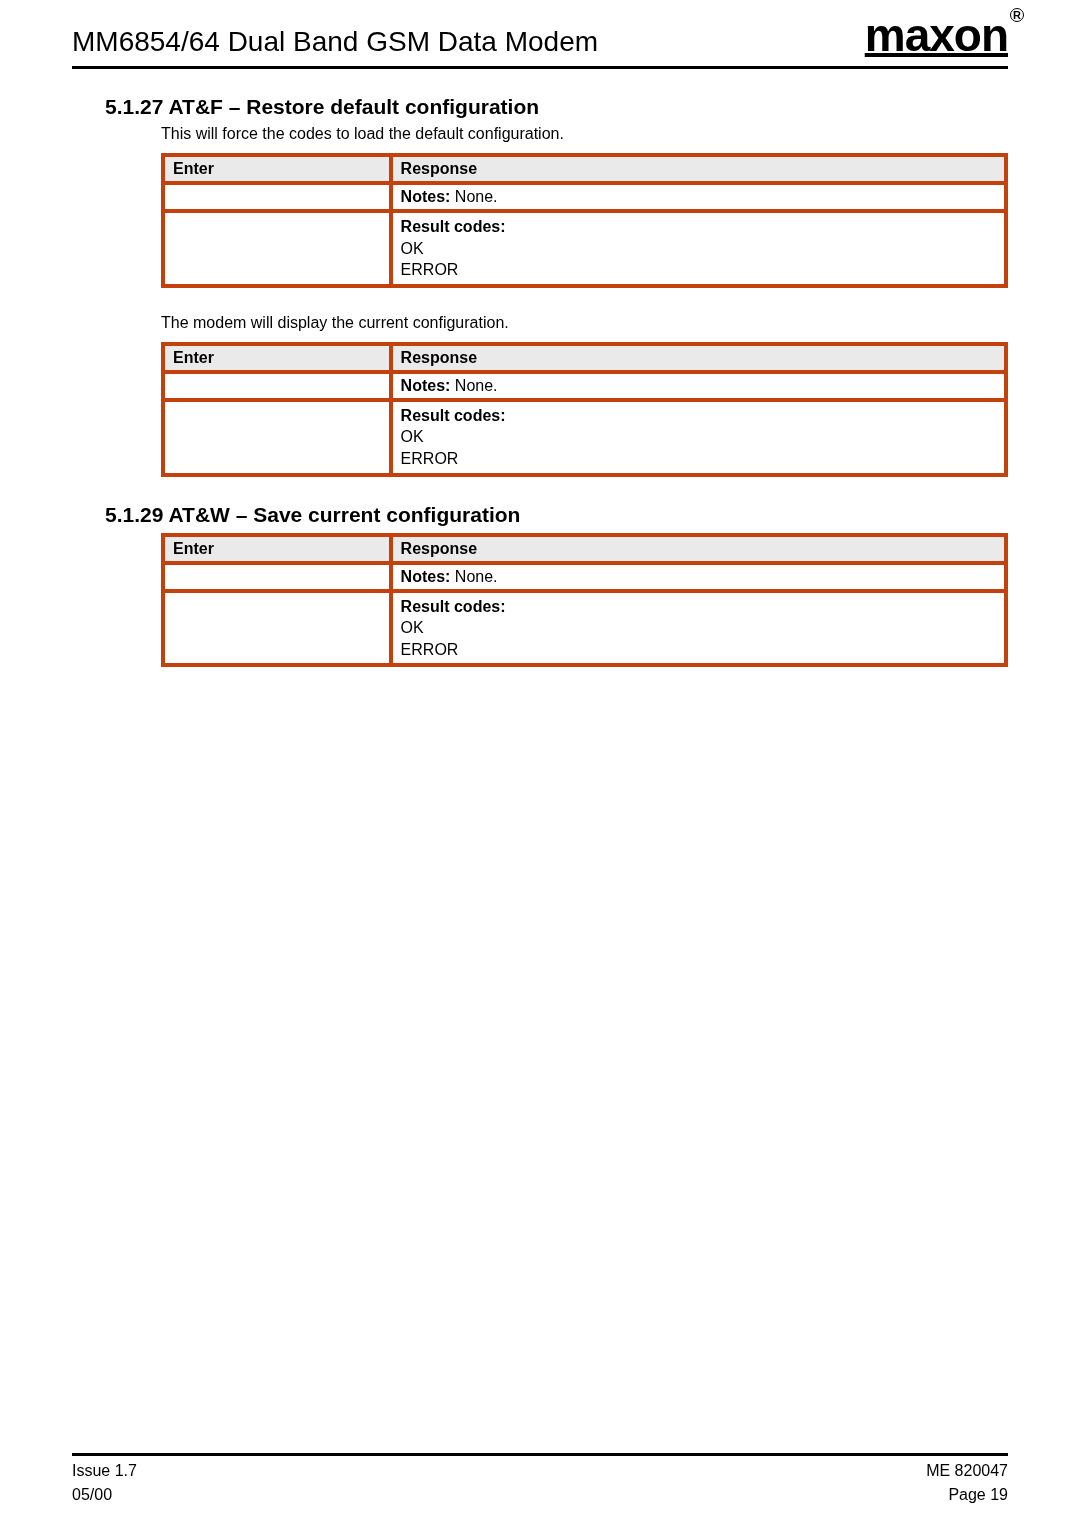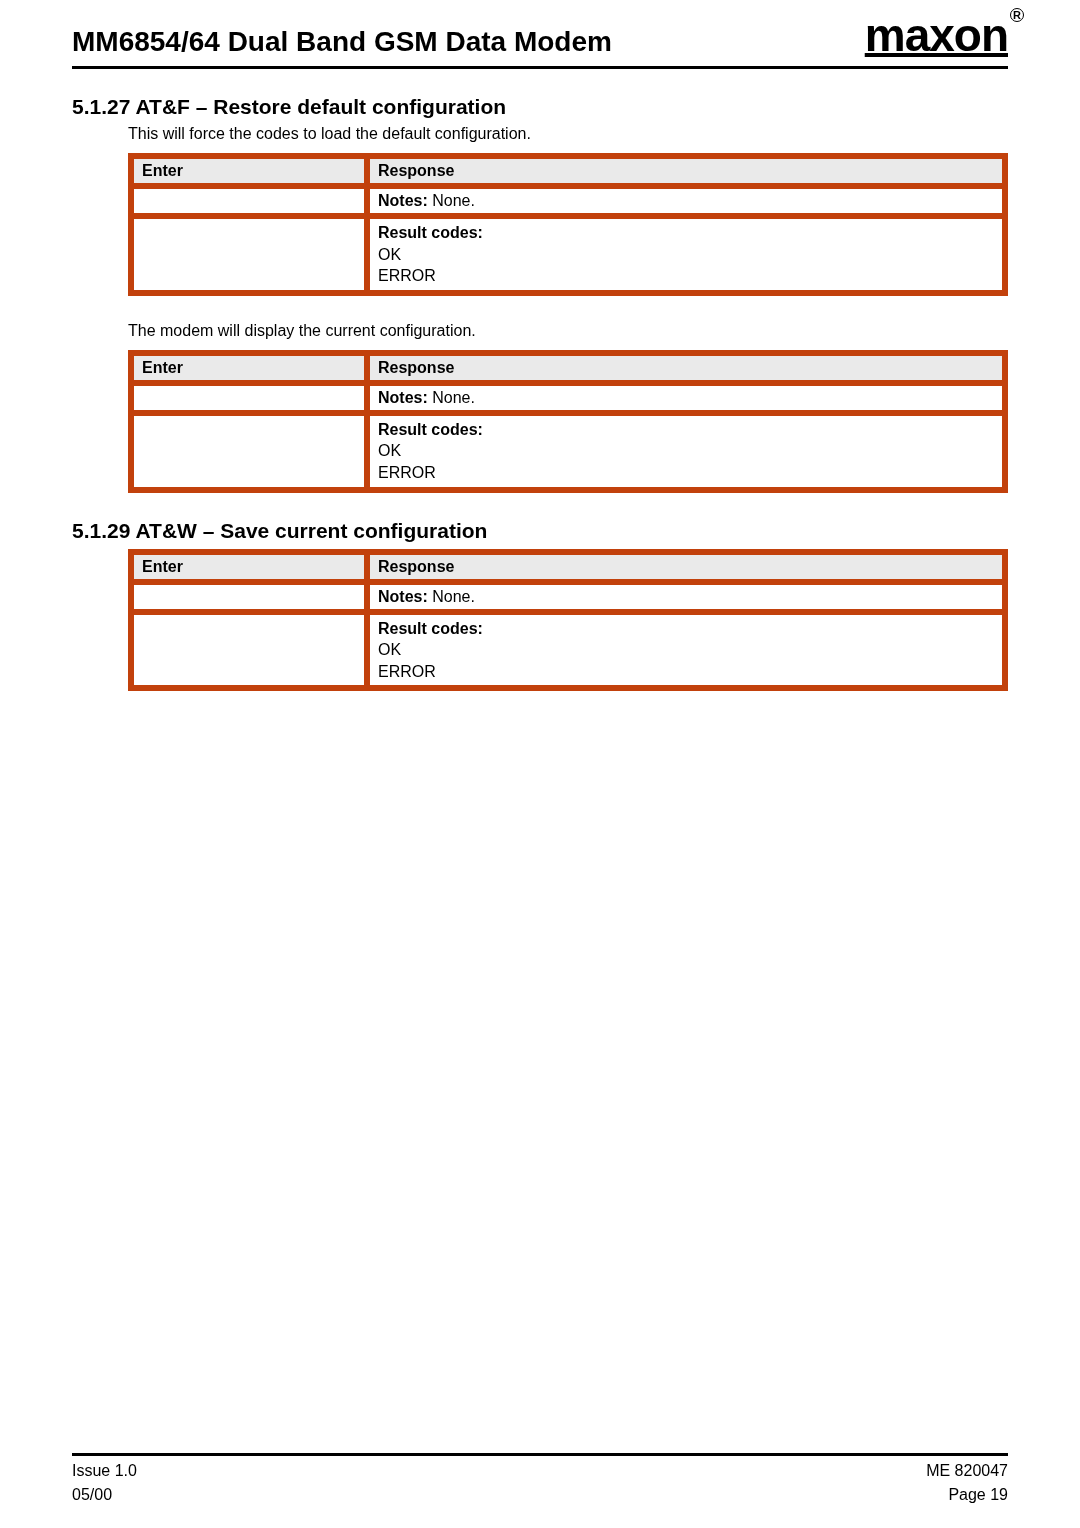--- a/index.html
+++ b/index.html
@@ -24,21 +24,21 @@
     flex-direction: column;
   }
   .top-header {
     display: flex;
     justify-content: space-between;
     align-items: flex-end;
     padding-top: 12px;
   }
   .doc-title {
     font-size: 28px;
-    font-weight: bold;
+    font-weight: normal;
   }
   .logo-wrap {
     position: relative;
   }
   .logo {
     font-family: "Arial Black", Arial, sans-serif;
     font-weight: 900;
     font-size: 46px;
     letter-spacing: -1px;
     line-height: 1;
@@ -60,37 +60,38 @@
     line-height: 12px;
     text-align: center;
   }
   .thick-rule {
     height: 3px;
     background: #000;
     margin-top: 8px;
   }
   .section {
     margin-top: 26px;
+    margin-left: 33px;
   }
   .sec-heading {
     font-size: 21px;
     font-weight: bold;
     margin: 0 0 6px 0;
   }
   .sec-desc {
     font-size: 16px;
     margin: 0 0 10px 56px;
   }
   table.cmd {
     width: calc(100% - 56px);
     margin-left: 56px;
     border-collapse: collapse;
   }
   table.cmd td, table.cmd th {
-    border: 6px solid #c2410c;
+    border: 4px solid #c2410c;
     font-size: 16px;
     padding: 3px 8px;
     text-align: left;
     vertical-align: top;
   }
   table.cmd th {
     background: var(--heading-gray);
     font-weight: bold;
   }
   td.enter-col {
@@ -204,21 +205,21 @@
       </tr>
     </tbody>
       </table>
   </div>
 
   <div class="spacer"></div>
 
   <div class="footer">
     <div class="footer-rule"></div>
     <div class="footer-row">
-      <span>Issue 1.0</span>
+      <span>Issue 1.7</span>
       <span>ME 820047</span>
     </div>
     <div class="footer-row">
       <span>05/00</span>
       <span>Page 19</span>
     </div>
   </div>
 
 </div>
 

